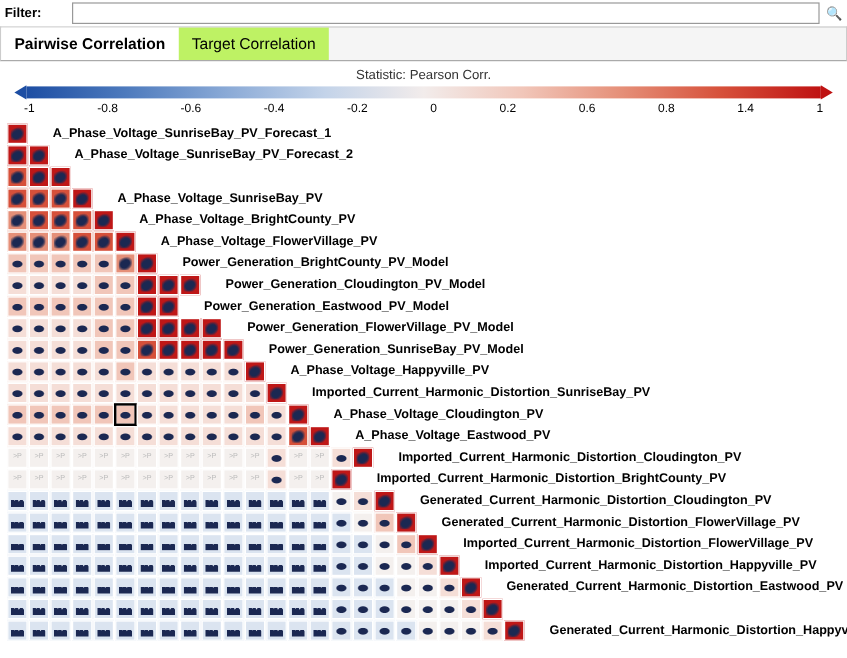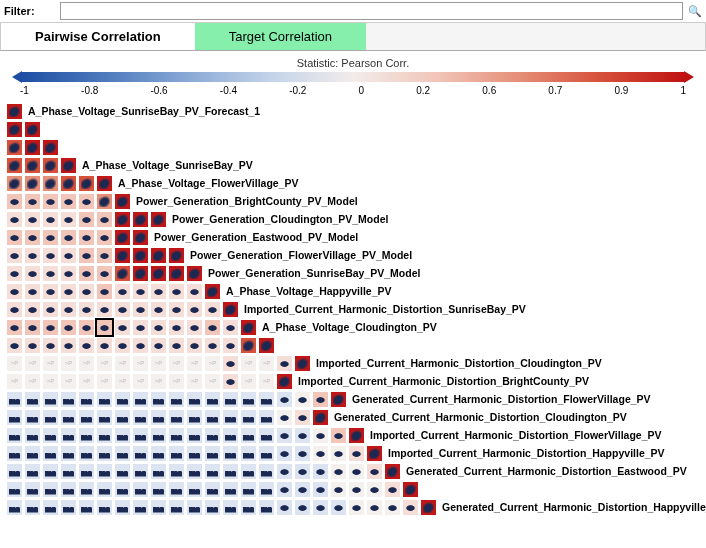--- a/index.html
+++ b/index.html
@@ -2,38 +2,38 @@
 <html><head>
 <meta charset="utf-8">
 <style>
   * { box-sizing: border-box; margin: 0; padding: 0; }
   body { font-family: Arial, sans-serif; font-size: 11px; color: #000; background: #fff; width: 706px; }
   .filter-bar { display: flex; align-items: center; padding: 2px 4px; gap: 21px; }
   .filter-label { font-weight: bold; margin-right: 4px; }
   .filter-input { flex: 1; border: 1px solid #999; background: #fff; padding: 2px 18px 2px 4px; font-size: 11px; height: 18px; }
   .filter-search-ico { margin-left: -16px; color: #888; font-size: 11px; }
   .tabs { display: flex; border: 1px solid #ccc; border-bottom: 1px solid #aaa; background: #f5f5f5; }
-  .tab { padding: 6px 34px; cursor: pointer; font-size: 13px; }
+  .tab { padding: 6px 11px; cursor: pointer; font-size: 13px; }
   .tab.active { background: #fff; font-weight: bold; }
-  .tab.inactive { background: #86efac; }
+  .tab.inactive { background: #bef264; }
   .stat-label { text-align: center; font-size: 11px; color: #333; margin-top: 6px; }
   .colorbar-wrap { display: flex; align-items: center; margin: 2px 12px 0 12px; }
   .tri-left { width: 0; height: 0; border-top: 6px solid transparent; border-bottom: 6px solid transparent; border-right: 10px solid #1d4ea3; }
   .tri-right { width: 0; height: 0; border-top: 6px solid transparent; border-bottom: 6px solid transparent; border-left: 10px solid #bf1212; }
   .colorbar { flex: 1; height: 10px; background: linear-gradient(to right,#1d4ea3,#4d7abd,#89a9d6,#c3d3e9,#f2eceb,#f1c6b9,#e58f78,#d6503a,#bf1212); }
   .ticks { display: flex; justify-content: space-between; margin: 2px 20px 0 20px; font-size: 10px; color: #000; }
   .matrix-area { position: relative; margin-top: 6px; margin-left: 6px; width: 694px; }
   .row { display: flex; align-items: center; height: 18px; }
   .cell {
     width: 17px; height: 17px; margin-right: 1px;
     border: 1px solid #fff; position: relative; flex: 0 0 17px;
   }
   .cell.sp { font-size: 6px; color:#bbb; display:flex; align-items:center; justify-content:center; }
   .cell.sel { outline: 2px solid #000; outline-offset: -1px; }
-  .row-label { margin-left: 4px; font-size: 10.5px; color: #000; white-space: nowrap; font-weight: bold; }
+  .row-label { margin-left: 20px; font-size: 10.5px; color: #000; white-space: nowrap; font-weight: bold; }
   .glyph { position:absolute; inset:2px; background: radial-gradient(ellipse 60% 40% at 50% 55%, #1b2852 55%, rgba(27,40,82,0) 72%);}
   .glyph.scat { background: radial-gradient(circle at 40% 60%, #1b2852 30%, rgba(27,40,82,0) 65% ), radial-gradient(circle at 60% 45%, #1b2852 25%, rgba(27,40,82,0) 60%);}
   .glyph.hist { background: linear-gradient(to top, #1b2852 55%, rgba(27,40,82,0) 55%); clip-path: polygon(0 100%,0 45%,15% 30%,30% 55%,45% 20%,60% 60%,80% 35%,100% 60%,100% 100%);}
   
   .bgN10{background:#bf1717;} .bgN8{background:#d6503a;} .bgN6{background:#e58f78;} .bgN4{background:#f1c6b9;} .bgN2{background:#f5ded7;}
   .bg0{background:#f4f0ee;}
   .bgP2{background:#dbe4f0;}
 </style>
 </head>
 <body>
@@ -58,39 +58,40 @@
 </div>
 <div class="ticks">
   <span>-1</span>
   <span>-0.8</span>
   <span>-0.6</span>
   <span>-0.4</span>
   <span>-0.2</span>
   <span>0</span>
   <span>0.2</span>
   <span>0.6</span>
-  <span>0.7</span>
-  <span>0.9</span>
+  <span>0.8</span>
+  <span>1.4</span>
   <span>1</span>
 </div>
 
 <div class="matrix-area" id="matrix">
     <div class="row">
       <div class="cell bgN10">
         <div class="glyph scat"></div>
       </div>
       <span class="row-label">A_Phase_Voltage_SunriseBay_PV_Forecast_1</span>
     </div>
     <div class="row">
       <div class="cell bgN10">
         <div class="glyph scat"></div>
       </div>
       <div class="cell bgN10">
         <div class="glyph scat"></div>
       </div>
+      <span class="row-label">A_Phase_Voltage_SunriseBay_PV_Forecast_2</span>
     </div>
     <div class="row">
       <div class="cell bgN8">
         <div class="glyph scat"></div>
       </div>
       <div class="cell bgN10">
         <div class="glyph scat"></div>
       </div>
       <div class="cell bgN10">
         <div class="glyph scat"></div>
@@ -108,26 +109,44 @@
       </div>
       <div class="cell bgN10">
         <div class="glyph scat"></div>
       </div>
       <span class="row-label">A_Phase_Voltage_SunriseBay_PV</span>
     </div>
     <div class="row">
       <div class="cell bgN6">
         <div class="glyph scat"></div>
       </div>
+      <div class="cell bgN8">
+        <div class="glyph scat"></div>
+      </div>
+      <div class="cell bgN8">
+        <div class="glyph scat"></div>
+      </div>
+      <div class="cell bgN8">
+        <div class="glyph scat"></div>
+      </div>
+      <div class="cell bgN10">
+        <div class="glyph scat"></div>
+      </div>
+      <span class="row-label">A_Phase_Voltage_BrightCounty_PV</span>
+    </div>
+    <div class="row">
       <div class="cell bgN6">
         <div class="glyph scat"></div>
       </div>
       <div class="cell bgN6">
         <div class="glyph scat"></div>
       </div>
+      <div class="cell bgN6">
+        <div class="glyph scat"></div>
+      </div>
       <div class="cell bgN8">
         <div class="glyph scat"></div>
       </div>
       <div class="cell bgN8">
         <div class="glyph scat"></div>
       </div>
       <div class="cell bgN10">
         <div class="glyph scat"></div>
       </div>
       <span class="row-label">A_Phase_Voltage_FlowerVillage_PV</span>
@@ -447,20 +466,21 @@
       </div>
       <div class="cell bgN2">
         <div class="glyph"></div>
       </div>
       <div class="cell bgN8">
         <div class="glyph scat"></div>
       </div>
       <div class="cell bgN10">
         <div class="glyph scat"></div>
       </div>
+      <span class="row-label">A_Phase_Voltage_Eastwood_PV</span>
     </div>
     <div class="row">
       <div class="cell sp bg0">&gt;P</div>
       <div class="cell sp bg0">&gt;P</div>
       <div class="cell sp bg0">&gt;P</div>
       <div class="cell sp bg0">&gt;P</div>
       <div class="cell sp bg0">&gt;P</div>
       <div class="cell sp bg0">&gt;P</div>
       <div class="cell sp bg0">&gt;P</div>
       <div class="cell sp bg0">&gt;P</div>
@@ -543,90 +563,90 @@
       </div>
       <div class="cell bgP2">
         <div class="glyph hist"></div>
       </div>
       <div class="cell bgP2">
         <div class="glyph hist"></div>
       </div>
       <div class="cell bgP2">
         <div class="glyph hist"></div>
       </div>
+      <div class="cell bg0">
+        <div class="glyph"></div>
+      </div>
+      <div class="cell bgN2">
+        <div class="glyph"></div>
+      </div>
+      <div class="cell bgN10">
+        <div class="glyph scat"></div>
+      </div>
+      <span class="row-label">Generated_Current_Harmonic_Distortion_Cloudington_PV</span>
+    </div>
+    <div class="row">
+      <div class="cell bgP2">
+        <div class="glyph hist"></div>
+      </div>
+      <div class="cell bgP2">
+        <div class="glyph hist"></div>
+      </div>
+      <div class="cell bgP2">
+        <div class="glyph hist"></div>
+      </div>
+      <div class="cell bgP2">
+        <div class="glyph hist"></div>
+      </div>
+      <div class="cell bgP2">
+        <div class="glyph hist"></div>
+      </div>
+      <div class="cell bgP2">
+        <div class="glyph hist"></div>
+      </div>
+      <div class="cell bgP2">
+        <div class="glyph hist"></div>
+      </div>
+      <div class="cell bgP2">
+        <div class="glyph hist"></div>
+      </div>
+      <div class="cell bgP2">
+        <div class="glyph hist"></div>
+      </div>
+      <div class="cell bgP2">
+        <div class="glyph hist"></div>
+      </div>
+      <div class="cell bgP2">
+        <div class="glyph hist"></div>
+      </div>
+      <div class="cell bgP2">
+        <div class="glyph hist"></div>
+      </div>
+      <div class="cell bgP2">
+        <div class="glyph hist"></div>
+      </div>
+      <div class="cell bgP2">
+        <div class="glyph hist"></div>
+      </div>
+      <div class="cell bgP2">
+        <div class="glyph hist"></div>
+      </div>
       <div class="cell bgP2">
         <div class="glyph"></div>
       </div>
       <div class="cell bg0">
         <div class="glyph"></div>
       </div>
       <div class="cell bgN4">
         <div class="glyph"></div>
       </div>
       <div class="cell bgN10">
         <div class="glyph scat"></div>
       </div>
       <span class="row-label">Generated_Current_Harmonic_Distortion_FlowerVillage_PV</span>
-    </div>
-    <div class="row">
-      <div class="cell bgP2">
-        <div class="glyph hist"></div>
-      </div>
-      <div class="cell bgP2">
-        <div class="glyph hist"></div>
-      </div>
-      <div class="cell bgP2">
-        <div class="glyph hist"></div>
-      </div>
-      <div class="cell bgP2">
-        <div class="glyph hist"></div>
-      </div>
-      <div class="cell bgP2">
-        <div class="glyph hist"></div>
-      </div>
-      <div class="cell bgP2">
-        <div class="glyph hist"></div>
-      </div>
-      <div class="cell bgP2">
-        <div class="glyph hist"></div>
-      </div>
-      <div class="cell bgP2">
-        <div class="glyph hist"></div>
-      </div>
-      <div class="cell bgP2">
-        <div class="glyph hist"></div>
-      </div>
-      <div class="cell bgP2">
-        <div class="glyph hist"></div>
-      </div>
-      <div class="cell bgP2">
-        <div class="glyph hist"></div>
-      </div>
-      <div class="cell bgP2">
-        <div class="glyph hist"></div>
-      </div>
-      <div class="cell bgP2">
-        <div class="glyph hist"></div>
-      </div>
-      <div class="cell bgP2">
-        <div class="glyph hist"></div>
-      </div>
-      <div class="cell bgP2">
-        <div class="glyph hist"></div>
-      </div>
-      <div class="cell bg0">
-        <div class="glyph"></div>
-      </div>
-      <div class="cell bgN2">
-        <div class="glyph"></div>
-      </div>
-      <div class="cell bgN10">
-        <div class="glyph scat"></div>
-      </div>
-      <span class="row-label">Generated_Current_Harmonic_Distortion_Cloudington_PV</span>
     </div>
     <div class="row">
       <div class="cell bgP2">
         <div class="glyph hist"></div>
       </div>
       <div class="cell bgP2">
         <div class="glyph hist"></div>
       </div>
       <div class="cell bgP2">
         <div class="glyph hist"></div>

